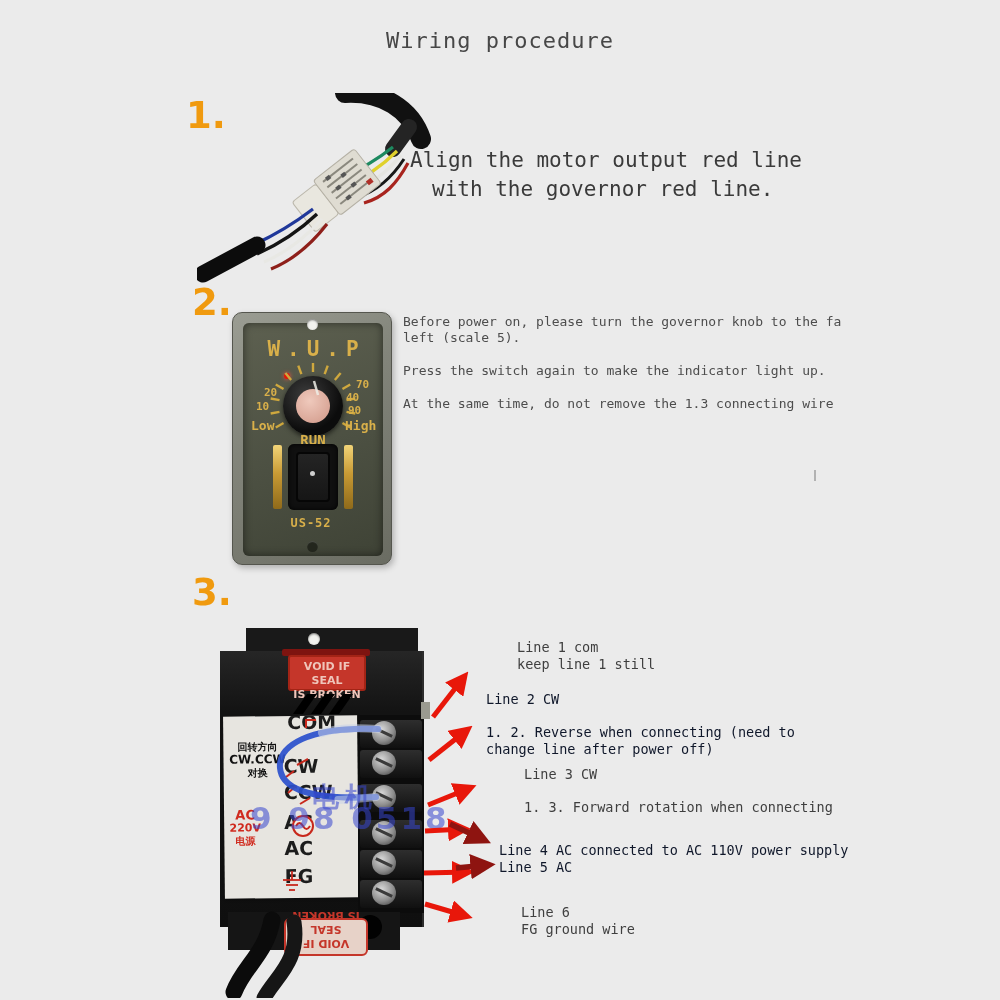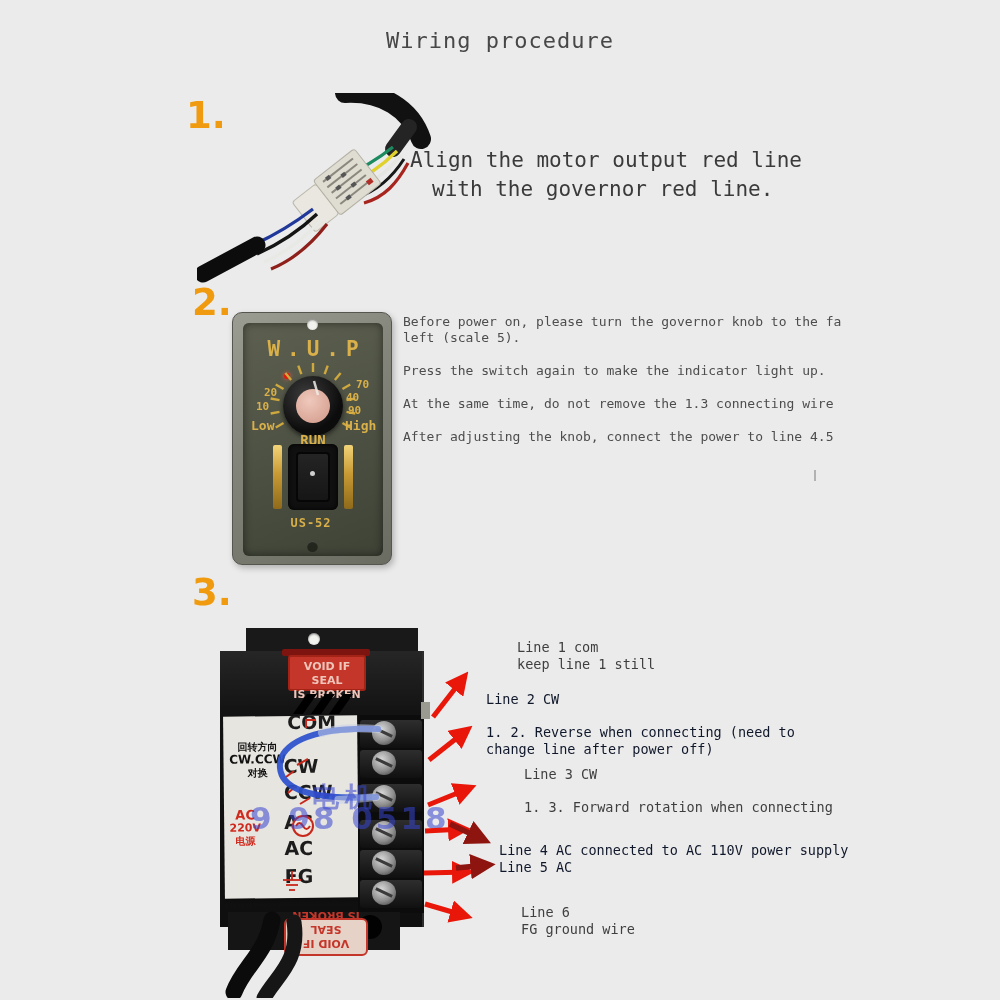--- a/index.html
+++ b/index.html
@@ -191,21 +191,20 @@
     <div class="abs rocker"></div>
     <div class="abs rocker-dot"></div>
     <div class="abs model gold">US-52</div>
     <div class="abs bscrew"></div>
   </div>
 
   <div class="abs note" style="top:314px;">Before power on, please turn the governor knob to the fa</div>
   <div class="abs note" style="top:330px;">left (scale 5).</div>
   <div class="abs note" style="top:363px;">Press the switch again to make the indicator light up.</div>
   <div class="abs note" style="top:396px;">At the same time, do not remove the 1.3 connecting wire</div>
-  <div class="abs note" style="top:429px;">After adjusting the knob, connect the power to line 4.5</div>
 
   <div class="abs tick-mark"></div>
 
   <div class="abs stepnum" style="left:192px;top:571px;">3.</div>
 
   <div class="abs device">
     <div class="abs flange-top"></div>
     <div class="abs screwhole" style="left:88px;top:5px;width:12px;height:12px;"></div>
     <div class="abs dev-body"></div>
     <div class="abs sticker-strip"></div>

